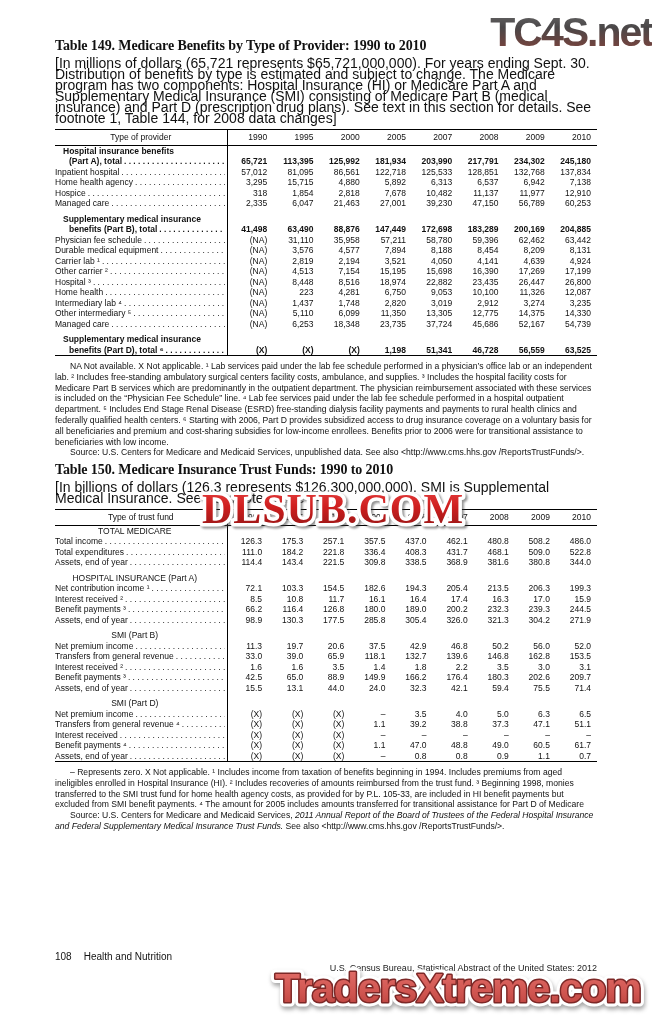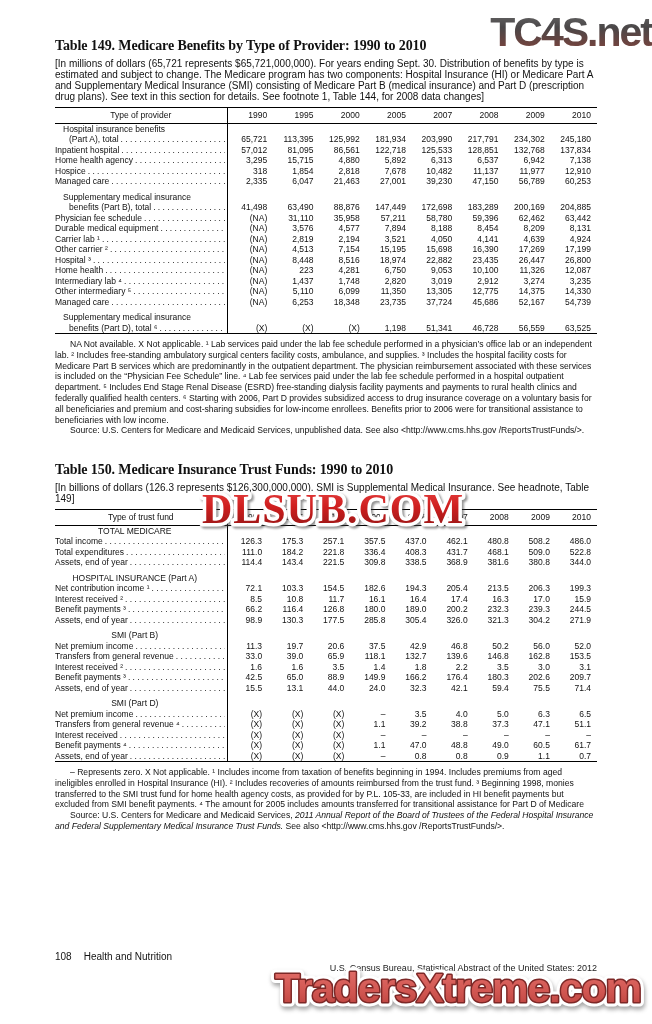--- a/index.html
+++ b/index.html
@@ -12,36 +12,36 @@
   }
   .content-block { position:absolute; left:55px; width:542px; }
   #t149-block { top:38px; }
   #t150-block { top:462px; }
 
   .tbl-title {
     font-family:Liberation Serif, serif;
     font-size:14px; font-weight:bold; letter-spacing:-0.1px;
     margin-bottom:4px; white-space:nowrap;
   }
-  .headnote { font-size:10px; line-height:11px; margin-bottom:5px; text-align:left; }
+  .headnote { font-size:14px; line-height:11px; margin-bottom:5px; text-align:left; }
 
   table { width:100%; border-collapse:collapse; table-layout:fixed; margin-bottom:5px; }
   table { font-size:8.5px; line-height:10.5px; }
   thead th {
     font-weight:normal; font-size:8.5px;
     border-top:1.5px solid #000; border-bottom:1.5px solid #000;
     padding:2px 0 2px 0;
   }
   th.stub { text-align:center; border-right:1px solid #000; }
   th.num { text-align:right; padding-right:6px; }
   tbody { border-bottom:1.5px solid #000; }
   td { vertical-align:bottom; padding:0; }
   td.stub { border-right:1px solid #000; padding-right:2px; }
   td.num { text-align:right; padding-right:6px; }
-  tr.bold td { font-weight:normal; }
+  tr.bold td { font-weight:bold; }
   tr.gap td { padding-top:5px; }
   .gl1 { padding-left:8px; white-space:nowrap; }
   .gl2 { padding-left:14px; }
   td.stub.section { text-align:center; font-weight:normal; padding-right:12px; white-space:nowrap; }
   .leader { display:flex; align-items:flex-start; overflow:hidden; }
   .leader .lbl { white-space:nowrap; }
   .leader .dots { flex:1; overflow:hidden; white-space:nowrap; margin-left:2px; }
   .leader .dots::before {
     content:"........................................................................";
     letter-spacing:2.3px;

